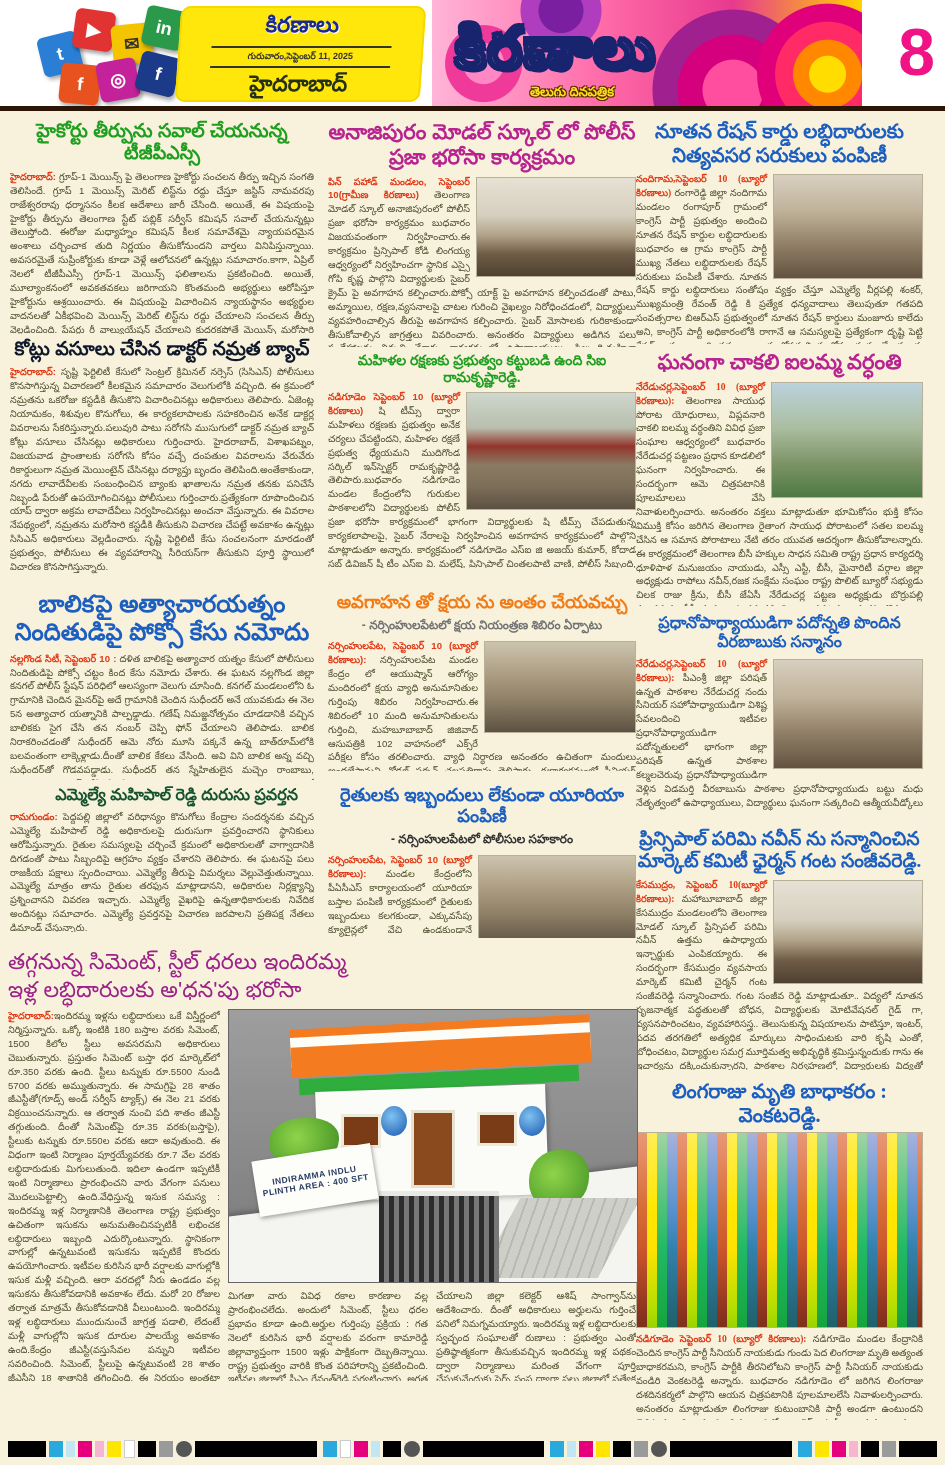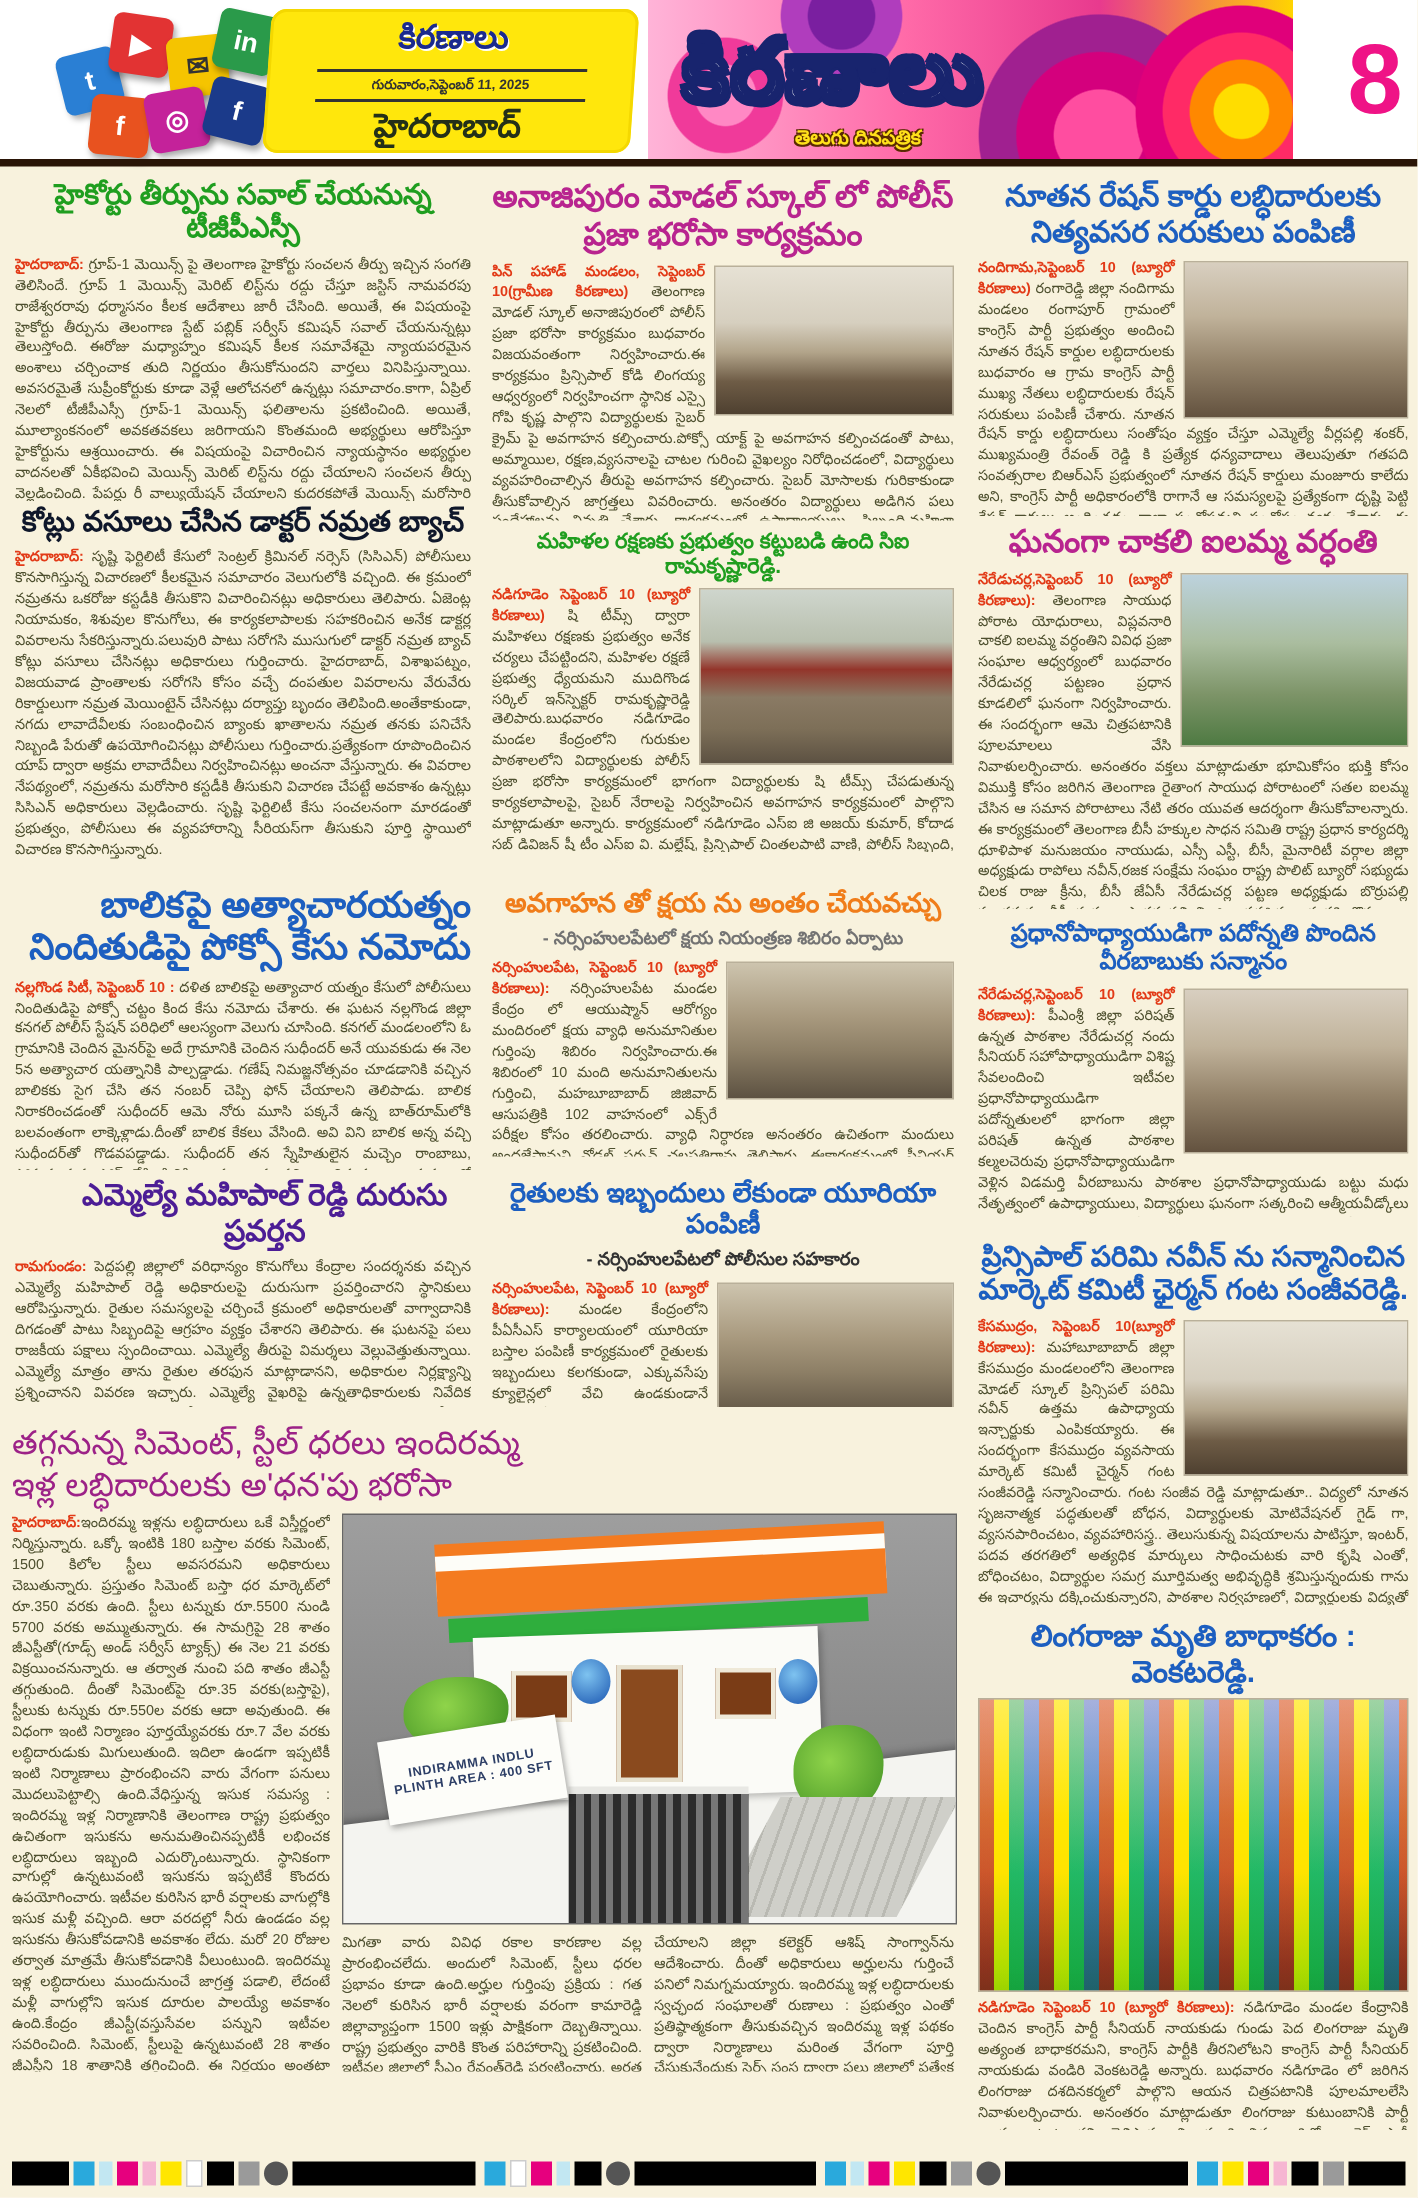--- a/index.html
+++ b/index.html
@@ -23,21 +23,21 @@
   .mast-title{position:absolute;left:455px;top:14px;font-size:58px;font-weight:bold;color:#fff;letter-spacing:2px;
     -webkit-text-stroke:3px #18246e;text-shadow:3px 3px 0 #18246e,-2px -2px 0 #18246e,2px -2px 0 #18246e,-2px 2px 0 #18246e;}
   .mast-tag{position:absolute;left:530px;top:84px;font-size:13px;font-weight:bold;color:#ffe11a;text-shadow:1px 1px 0 #5a2a00,-1px -1px 0 #5a2a00,1px -1px 0 #5a2a00,-1px 1px 0 #5a2a00;}
   .pagenum{position:absolute;right:10px;top:14px;font-size:66px;font-weight:bold;color:#ef1386;background:transparent;}
   .mast-rule{position:absolute;top:106px;left:0;width:945px;height:5px;background:#2a1507;}
   
   .content{position:absolute;top:116px;left:8px;width:929px;height:1316px;}
   .topgrid{position:absolute;left:0;top:0;width:630px;height:826px;display:flex;}
   .colL{width:308px;margin-right:10px;}
   .colM{width:312px;}
-  .colR{position:absolute;left:642px;top:0;width:291px;height:1310px;}
+  .colR{position:absolute;left:626px;top:0;width:291px;height:1310px;font-family:Liberation Serif, serif;}
   .article{overflow:hidden;box-sizing:border-box;padding:2px 2px 0 2px;}
   .hl{font-weight:bold;text-align:center;line-height:1.18;margin:2px 0 5px 0;}
   .sub{font-weight:bold;text-align:center;font-size:12px;margin:0 0 4px 0;}
   .body{font-size:9.6px;line-height:1.45;text-align:justify;color:#4d4f2e;overflow:hidden;}
   .dl{color:#e23a17;font-weight:bold;}
   .photo{float:right;margin:2px 0 4px 6px;border:1px solid #b9b09a;box-sizing:border-box;}
   .ph-hall{background:linear-gradient(180deg,#e6e1d4 0%,#d6cfbf 38%,#b2a48a 58%,#6e5c46 78%,#4e4030 100%);}
   .ph-stage{background:linear-gradient(180deg,#cfd6cd 0%,#b8bfae 30%,#93352b 46%,#8a7a64 62%,#7d6f58 80%,#5c5142 100%);}
   .ph-street{background:linear-gradient(180deg,#cdc4ae 0%,#a8997e 40%,#8d7f66 65%,#5d5242 100%);}
   .ph-group{background:linear-gradient(180deg,#d8cfc0 0%,#c0b29a 35%,#94836a 65%,#63523f 100%);}
@@ -110,25 +110,25 @@
       <div class="colL">
         <div class="article" style="height:218px;">
           <div class="hl" style="color:#1f9e1f;font-size:19px;">హైకోర్టు తీర్పును సవాల్ చేయనున్న టీజీపీఎస్సీ</div>
           <div class="body" style="height:178px;"><span class="dl">హైదరాబాద్:</span> <span>గ్రూప్-1 మెయిన్స్ పై తెలంగాణ హైకోర్టు సంచలన తీర్పు ఇచ్చిన సంగతి తెలిసిందే. గ్రూప్ 1 మెయిన్స్ మెరిట్ లిస్ట్‌ను రద్దు చేస్తూ జస్టిస్ నామవరపు రాజేశ్వరరావు ధర్మాసనం కీలక ఆదేశాలు జారీ చేసింది. అయితే, ఈ విషయంపై హైకోర్టు తీర్పును తెలంగాణ స్టేట్ పబ్లిక్ సర్వీస్ కమిషన్ సవాల్ చేయనున్నట్లు తెలుస్తోంది. ఈరోజు మధ్యాహ్నం కమిషన్ కీలక సమావేశమై న్యాయపరమైన అంశాలు చర్చించాక తుది నిర్ణయం తీసుకోనుందని వార్తలు వినిపిస్తున్నాయి. అవసరమైతే సుప్రీంకోర్టుకు కూడా వెళ్లే ఆలోచనలో ఉన్నట్లు సమాచారం.కాగా, ఏప్రిల్ నెలలో టీజీపీఎస్సీ గ్రూప్-1 మెయిన్స్ ఫలితాలను ప్రకటించింది. అయితే, మూల్యాంకనంలో అవకతవకలు జరిగాయని కొంతమంది అభ్యర్థులు ఆరోపిస్తూ హైకోర్టును ఆశ్రయించారు. ఈ విషయంపై విచారించిన న్యాయస్థానం అభ్యర్థుల వాదనలతో ఏకీభవించి మెయిన్స్ మెరిట్ లిస్ట్‌ను రద్దు చేయాలని సంచలన తీర్పు వెల్లడించింది. పేపర్లు రీ వాల్యుయేషన్ చేయాలని కుదరకపోతే మెయిన్స్ మరోసారి నిర్వహించాలని ఆదేశాలు జారీ చేసింది. ఈ నేపథ్యంలోనే టీజీపీఎస్సీ హైకోర్టు తీర్పును సవాల్ చేయనున్నట్లు తెలుస్తోంది.</span></div>
         </div>
         <div class="article" style="height:252px;">
           <div class="hl" style="color:#0f172a;font-size:19px;">కోట్లు వసూలు చేసిన డాక్టర్ నమ్రత బ్యాచ్</div>
           <div class="body" style="height:218px;"><span class="dl">హైదరాబాద్:</span> <span>సృష్టి ఫెర్టిలిటీ కేసులో సెంట్రల్ క్రిమినల్ నర్సెస్ (సిసిఎన్) పోలీసులు కొనసాగిస్తున్న విచారణలో కీలకమైన సమాచారం వెలుగులోకి వచ్చింది. ఈ క్రమంలో నమ్రతను ఒకరోజు కస్టడీకి తీసుకొని విచారించినట్లు అధికారులు తెలిపారు. ఏజెంట్ల నియామకం, శిశువుల కొనుగోలు, ఈ కార్యకలాపాలకు సహకరించిన అనేక డాక్టర్ల వివరాలను సేకరిస్తున్నారు.పలువురి పాటు సరోగసి ముసుగులో డాక్టర్ నమ్రత బ్యాచ్ కోట్లు వసూలు చేసినట్లు అధికారులు గుర్తించారు. హైదరాబాద్, విశాఖపట్నం, విజయవాడ ప్రాంతాలకు సరోగసి కోసం వచ్చే దంపతుల వివరాలను వేరువేరు రికార్డులుగా నమ్రత మెయింటైన్ చేసినట్లు దర్యాప్తు బృందం తెలిపింది.అంతేకాకుండా, నగదు లావాదేవీలకు సంబంధించిన బ్యాంకు ఖాతాలను నమ్రత తనకు పనిచేసే నిబ్బండి పేరుతో ఉపయోగించినట్లు పోలీసులు గుర్తించారు.ప్రత్యేకంగా రూపొందించిన యాప్ ద్వారా అక్రమ లావాదేవీలు నిర్వహించినట్లు అంచనా వేస్తున్నారు. ఈ వివరాల నేపథ్యంలో, నమ్రతను మరోసారి కస్టడీకి తీసుకుని విచారణ చేపట్టే అవకాశం ఉన్నట్లు సిసిఎన్ అధికారులు వెల్లడించారు. సృష్టి ఫెర్టిలిటీ కేసు సంచలనంగా మారడంతో ప్రభుత్వం, పోలీసులు ఈ వ్యవహారాన్ని సీరియస్‌గా తీసుకుని పూర్తి స్థాయిలో విచారణ కొనసాగిస్తున్నారు.</span></div>
         </div>
         <div class="article" style="height:196px;">
-          <div class="hl" style="color:#1d5fc0;font-size:24px;text-align:right;">బాలికపై అత్యాచారయత్నం నిందితుడిపై పోక్సో కేసు నమోదు</div>
+          <div class="hl" style="color:#1d5fc0;font-size:24px;">బాలికపై అత్యాచారయత్నం నిందితుడిపై పోక్సో కేసు నమోదు</div>
           <div class="body" style="height:128px;"><span class="dl">నల్లగొండ సిటీ, సెప్టెంబర్ 10 :</span> <span>దళిత బాలికపై అత్యాచార యత్నం కేసులో పోలీసులు నిందితుడిపై పోక్సో చట్టం కింద కేసు నమోదు చేశారు. ఈ ఘటన నల్లగొండ జిల్లా కనగల్ పోలీస్ స్టేషన్ పరిధిలో ఆలస్యంగా వెలుగు చూసింది. కనగల్ మండలంలోని ఓ గ్రామానికి చెందిన మైనర్‌పై అదే గ్రామానికి చెందిన సుధీందర్ అనే యువకుడు ఈ నెల 5న అత్యాచార యత్నానికి పాల్పడ్డాడు. గణేష్ నిమజ్జనోత్సవం చూడడానికి వచ్చిన బాలికకు సైగ చేసి తన నంబర్ చెప్పి ఫోన్ చేయాలని తెలిపాడు. బాలిక నిరాకరించడంతో సుధీందర్ ఆమె నోరు మూసి పక్కనే ఉన్న బాత్‌రూమ్‌లోకి బలవంతంగా లాక్కెళ్లాడు.దీంతో బాలిక కేకలు వేసింది. అవి విని బాలిక అన్న వచ్చి సుధీందర్‌తో గొడవపడ్డాడు. సుధీందర్ తన స్నేహితులైన మచ్చెం రాంబాబు, సోమవండుకు ఫోన్ చేసి పిలిపించాడు. వారు వచ్చి బాలిక కుటుంబ సభ్యులతో గొడవపడ్డారు. ఈ నేపథ్యంలో బాలిక తల్లిదండ్రులు మంగళవారం రాత్రి కనగల్ పోలీసులకు ఫిర్యాదు చేశారు. ఫిర్యాదును అనుసరించి నిందితుడు సుధీందర్‌పై పోక్సో కేసు నమోదు చేయగా, సుధీందర్ స్నేహితులైన రాంబాబు, సోమవండుపై వివిధ సెక్షన్ల కింద కేసులు నమోదు చేసినట్లు ఎస్ఐ రాజేశ్ రెడ్డి తెలిపారు.</span></div>
         </div>
         <div class="article" style="height:156px;">
-          <div class="hl" style="color:#4c1d95;font-size:20px;margin-left:29px;">ఎమ్మెల్యే మహిపాల్ రెడ్డి దురుసు ప్రవర్తన</div>
+          <div class="hl" style="color:#14532d;font-size:16px;margin-left:29px;">ఎమ్మెల్యే మహిపాల్ రెడ్డి దురుసు ప్రవర్తన</div>
           <div class="body" style="height:122px;"><span class="dl">రామగుండం:</span> <span>పెద్దపల్లి జిల్లాలో వరిధాన్యం కొనుగోలు కేంద్రాల సందర్శనకు వచ్చిన ఎమ్మెల్యే మహిపాల్ రెడ్డి అధికారులపై దురుసుగా ప్రవర్తించారని స్థానికులు ఆరోపిస్తున్నారు. రైతుల సమస్యలపై చర్చించే క్రమంలో అధికారులతో వాగ్వాదానికి దిగడంతో పాటు సిబ్బందిపై ఆగ్రహం వ్యక్తం చేశారని తెలిపారు. ఈ ఘటనపై పలు రాజకీయ పక్షాలు స్పందించాయి. ఎమ్మెల్యే తీరుపై విమర్శలు వెల్లువెత్తుతున్నాయి. ఎమ్మెల్యే మాత్రం తాను రైతుల తరఫున మాట్లాడానని, అధికారుల నిర్లక్ష్యాన్ని ప్రశ్నించానని వివరణ ఇచ్చారు. ఎమ్మెల్యే వైఖరిపై ఉన్నతాధికారులకు నివేదిక అందినట్లు సమాచారం. ఎమ్మెల్యే ప్రవర్తనపై విచారణ జరపాలని ప్రతిపక్ష నేతలు డిమాండ్ చేస్తున్నారు.</span></div>
         </div>
       </div>
 
       <div class="colM">
         <div class="article" style="height:232px;">
           <div class="hl" style="color:#b8248f;font-size:21px;">అనాజిపురం మోడల్ స్కూల్ లో పోలీస్ ప్రజా భరోసా కార్యక్రమం</div>
           <div class="body" style="height:172px;"><span class="photo ph-hall" style="width:160px;height:100px;"></span><span class="dl">పిన్ పహాడ్ మండలం, సెప్టెంబర్ 10(గ్రామీణ కిరణాలు)</span> <span>తెలంగాణ మోడల్ స్కూల్ అనాజిపురంలో పోలీస్ ప్రజా భరోసా కార్యక్రమం బుధవారం విజయవంతంగా నిర్వహించారు.ఈ కార్యక్రమం ప్రిన్సిపాల్ కోడి లింగయ్య ఆధ్వర్యంలో నిర్వహించగా స్థానిక ఎస్సై గోపి కృష్ణ పాల్గొని విద్యార్థులకు సైబర్ క్రైమ్ పై అవగాహన కల్పించారు.పోక్సో యాక్ట్ పై అవగాహన కల్పించడంతో పాటు, అమ్మాయిల, రక్షణ,వ్యసనాలపై చాటల గురించి వైఖల్యం నిరోధించడంలో, విద్యార్థులు వ్యవహరించాల్సిన తీరుపై అవగాహన కల్పించారు. సైబర్ మోసాలకు గురికాకుండా తీసుకోవాల్సిన జాగ్రత్తలు వివరించారు. అనంతరం విద్యార్థులు అడిగిన పలు సందేహాలను నివృత్తి చేశారు. కార్యక్రమంలో ఉపాధ్యాయులు, సిబ్బంది,మహిళా కానిస్టేబుల్ శైలజ,పోలీస్ శాఖ బృందం పాల్గొన్నారు.</span></div>
         </div>
         <div class="article" style="height:240px;">

